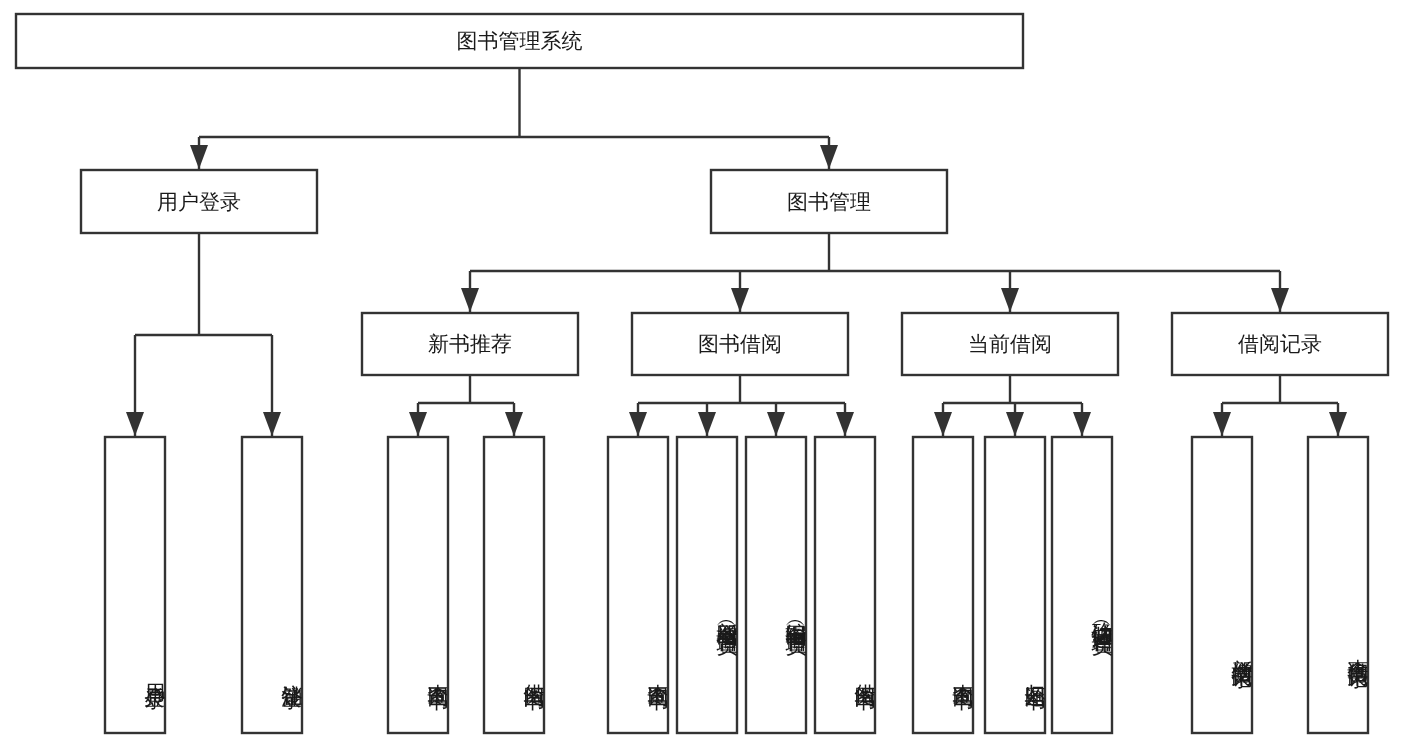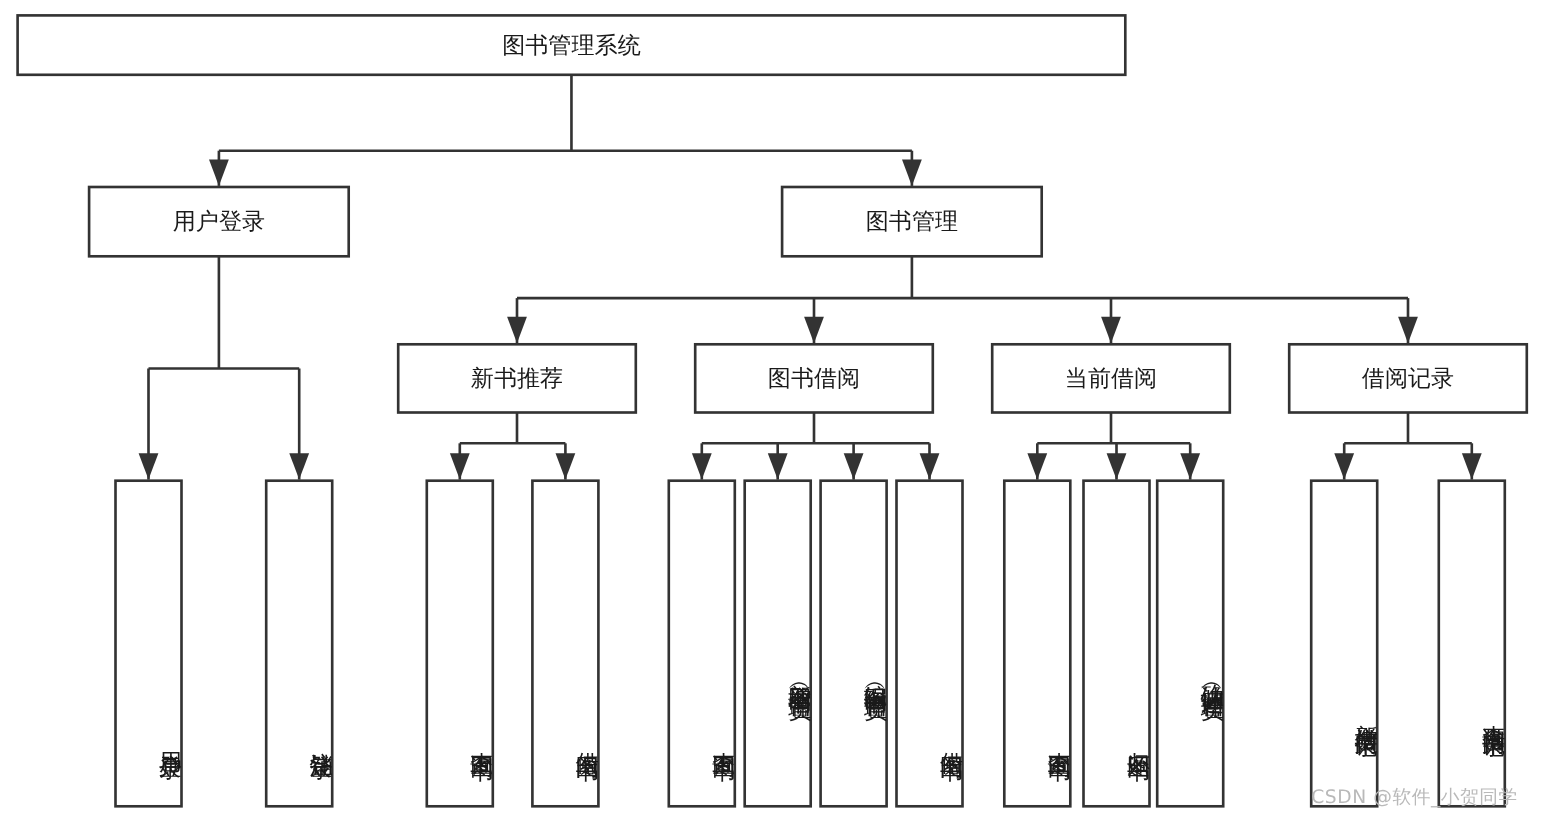--- a/index.html
+++ b/index.html
@@ -143,15 +143,14 @@
       <div class="vlabel" style="left: 677px; width: 60px; height: 280px; top: 473.5px;">新增图书（管理员）</div>
       <div class="vlabel" style="left: 746px; width: 60px; height: 280px; top: 473.5px;">编辑图书（管理员）</div>
       <div class="vlabel" style="left: 815px; width: 60px; height: 280px; top: 531px;">借阅图书</div>
       <div class="vlabel" style="left: 913px; width: 60px; height: 280px; top: 531px;">查询图书</div>
       <div class="vlabel" style="left: 985px; width: 60px; height: 280px; top: 531px;">归还图书</div>
       <div class="vlabel" style="left: 1052px; width: 60px; height: 280px; top: 473.5px;">确认归还（管理员）</div>
       <div class="vlabel" style="left: 1192px; width: 60px; height: 280px; top: 508px;">新增借阅记录</div>
       <div class="vlabel" style="left: 1308px; width: 60px; height: 280px; top: 508px;">查询借阅记录</div>
     </div>
 
-  <div class="watermark" style="left: 1192px; top: 713px;">CSDN @软件_小贺同学</div>
 
 </div>
 
 </body></html>

